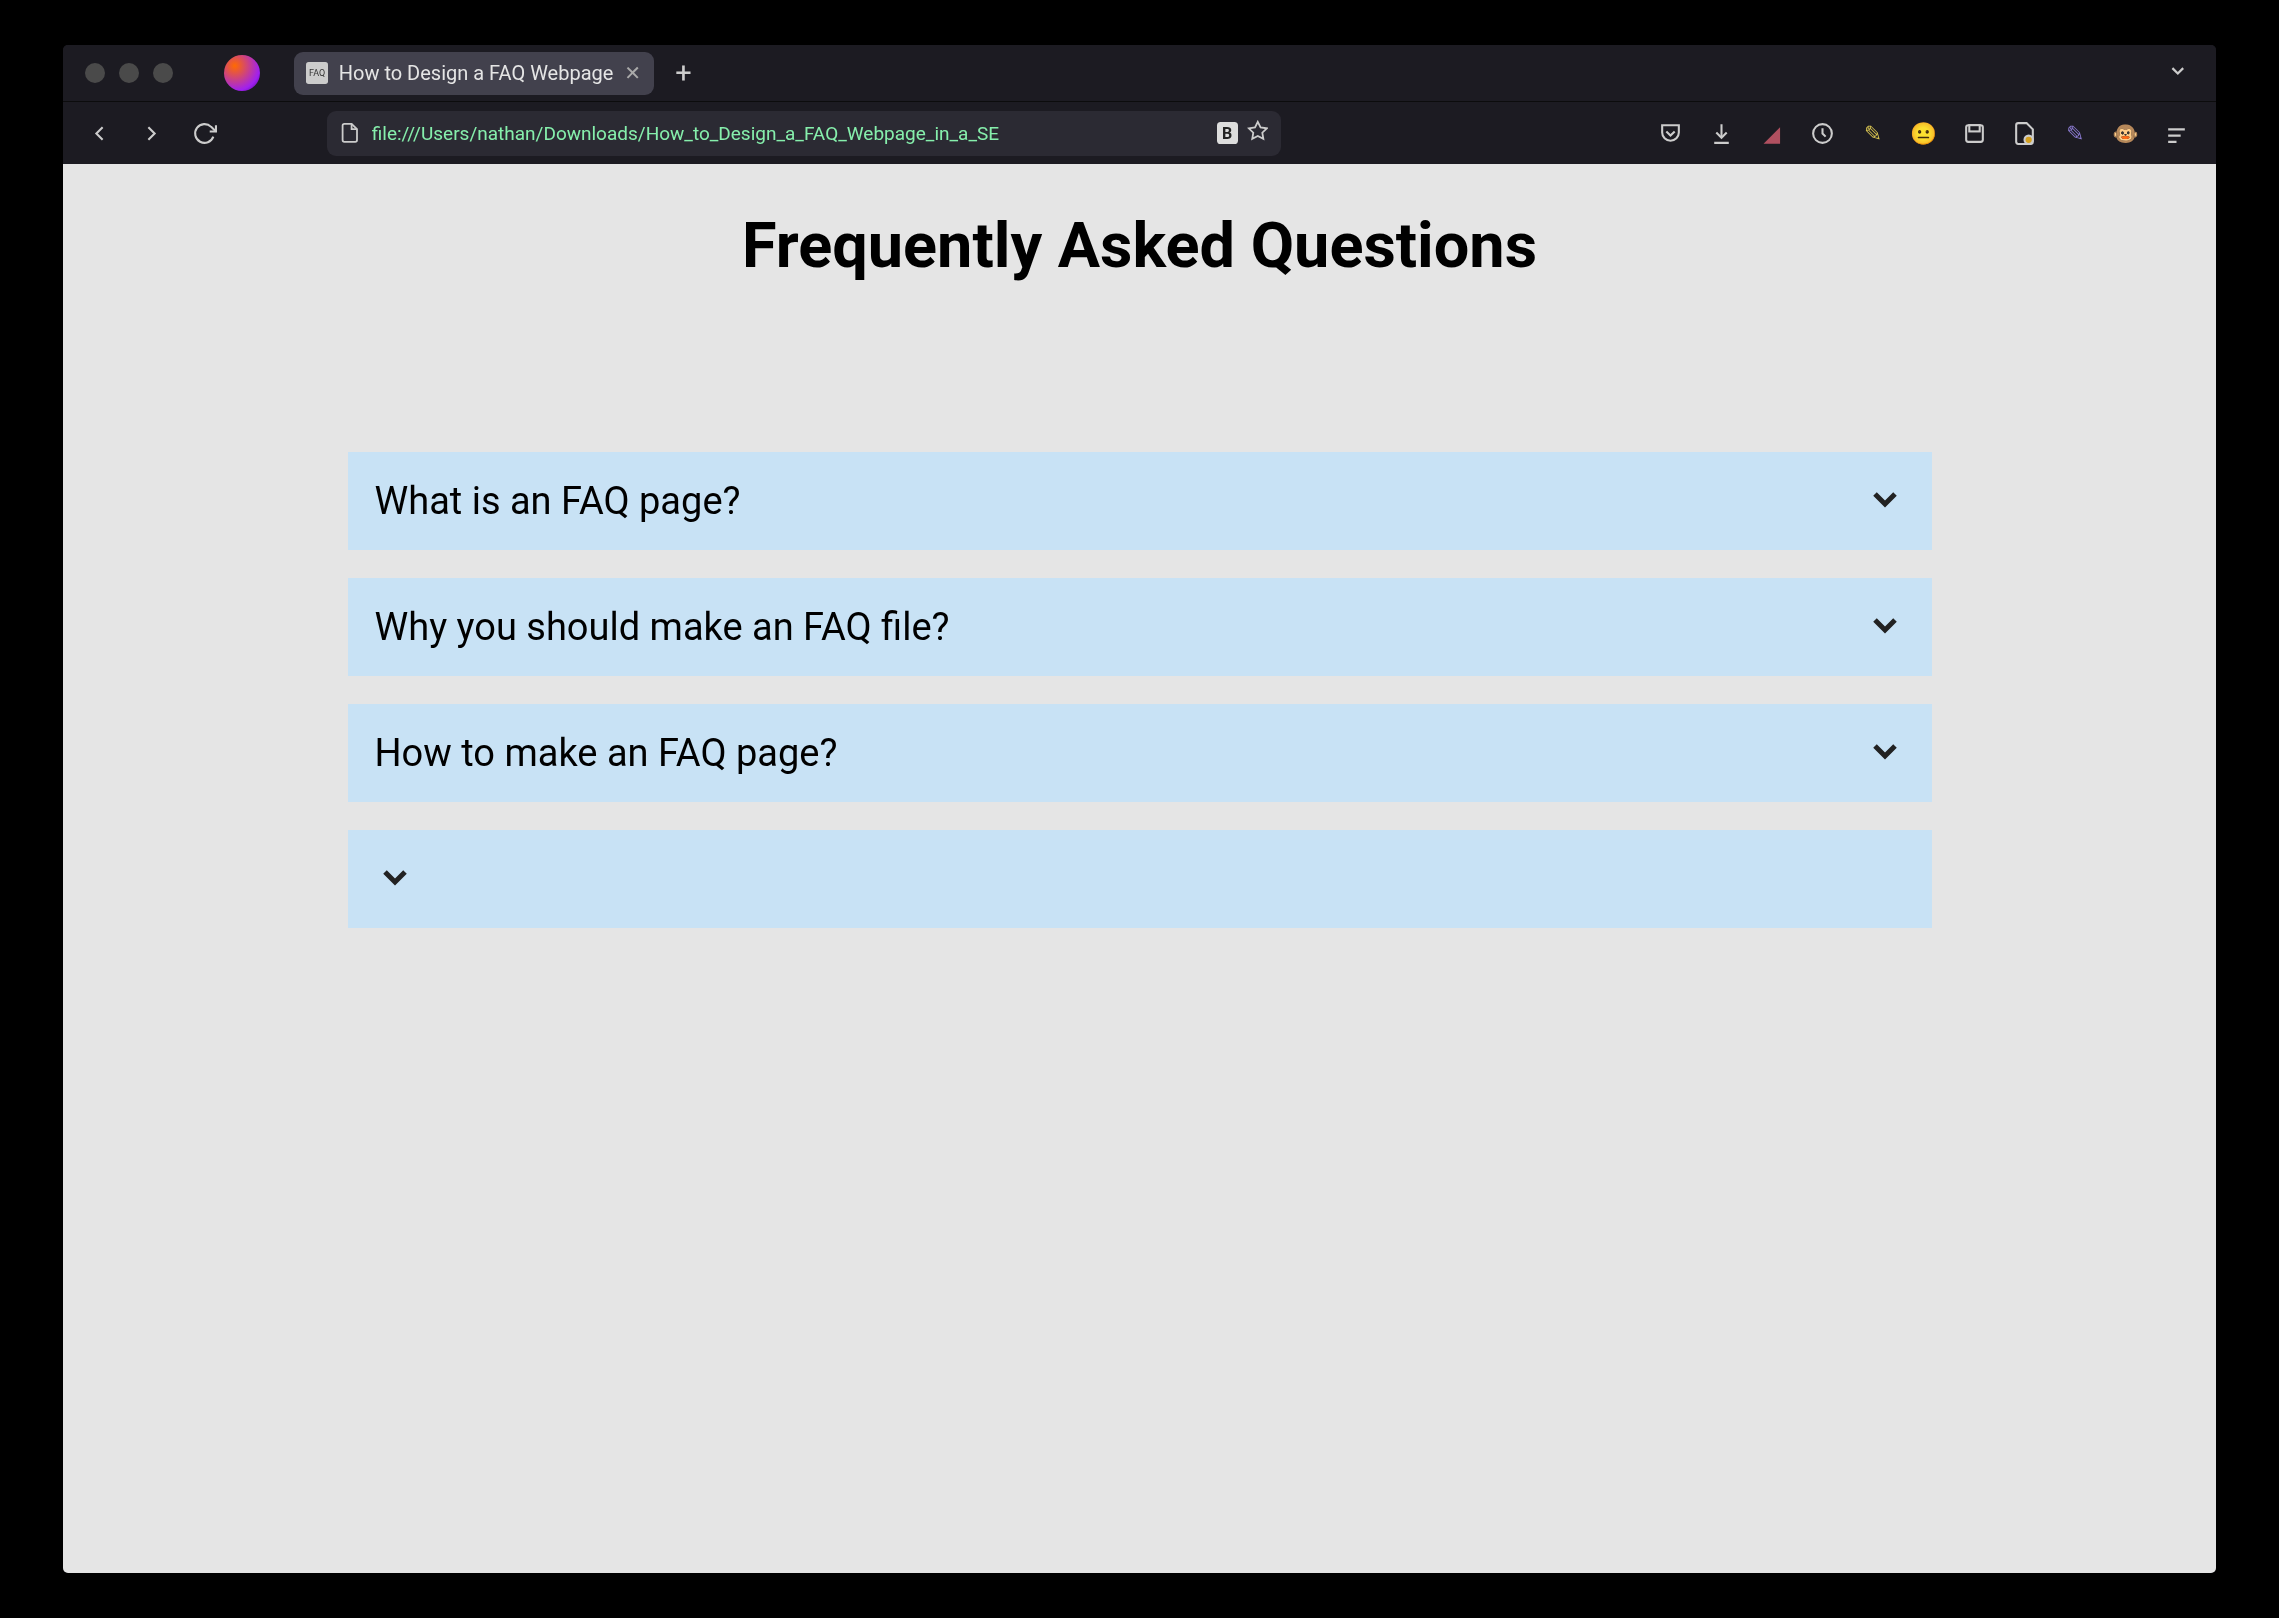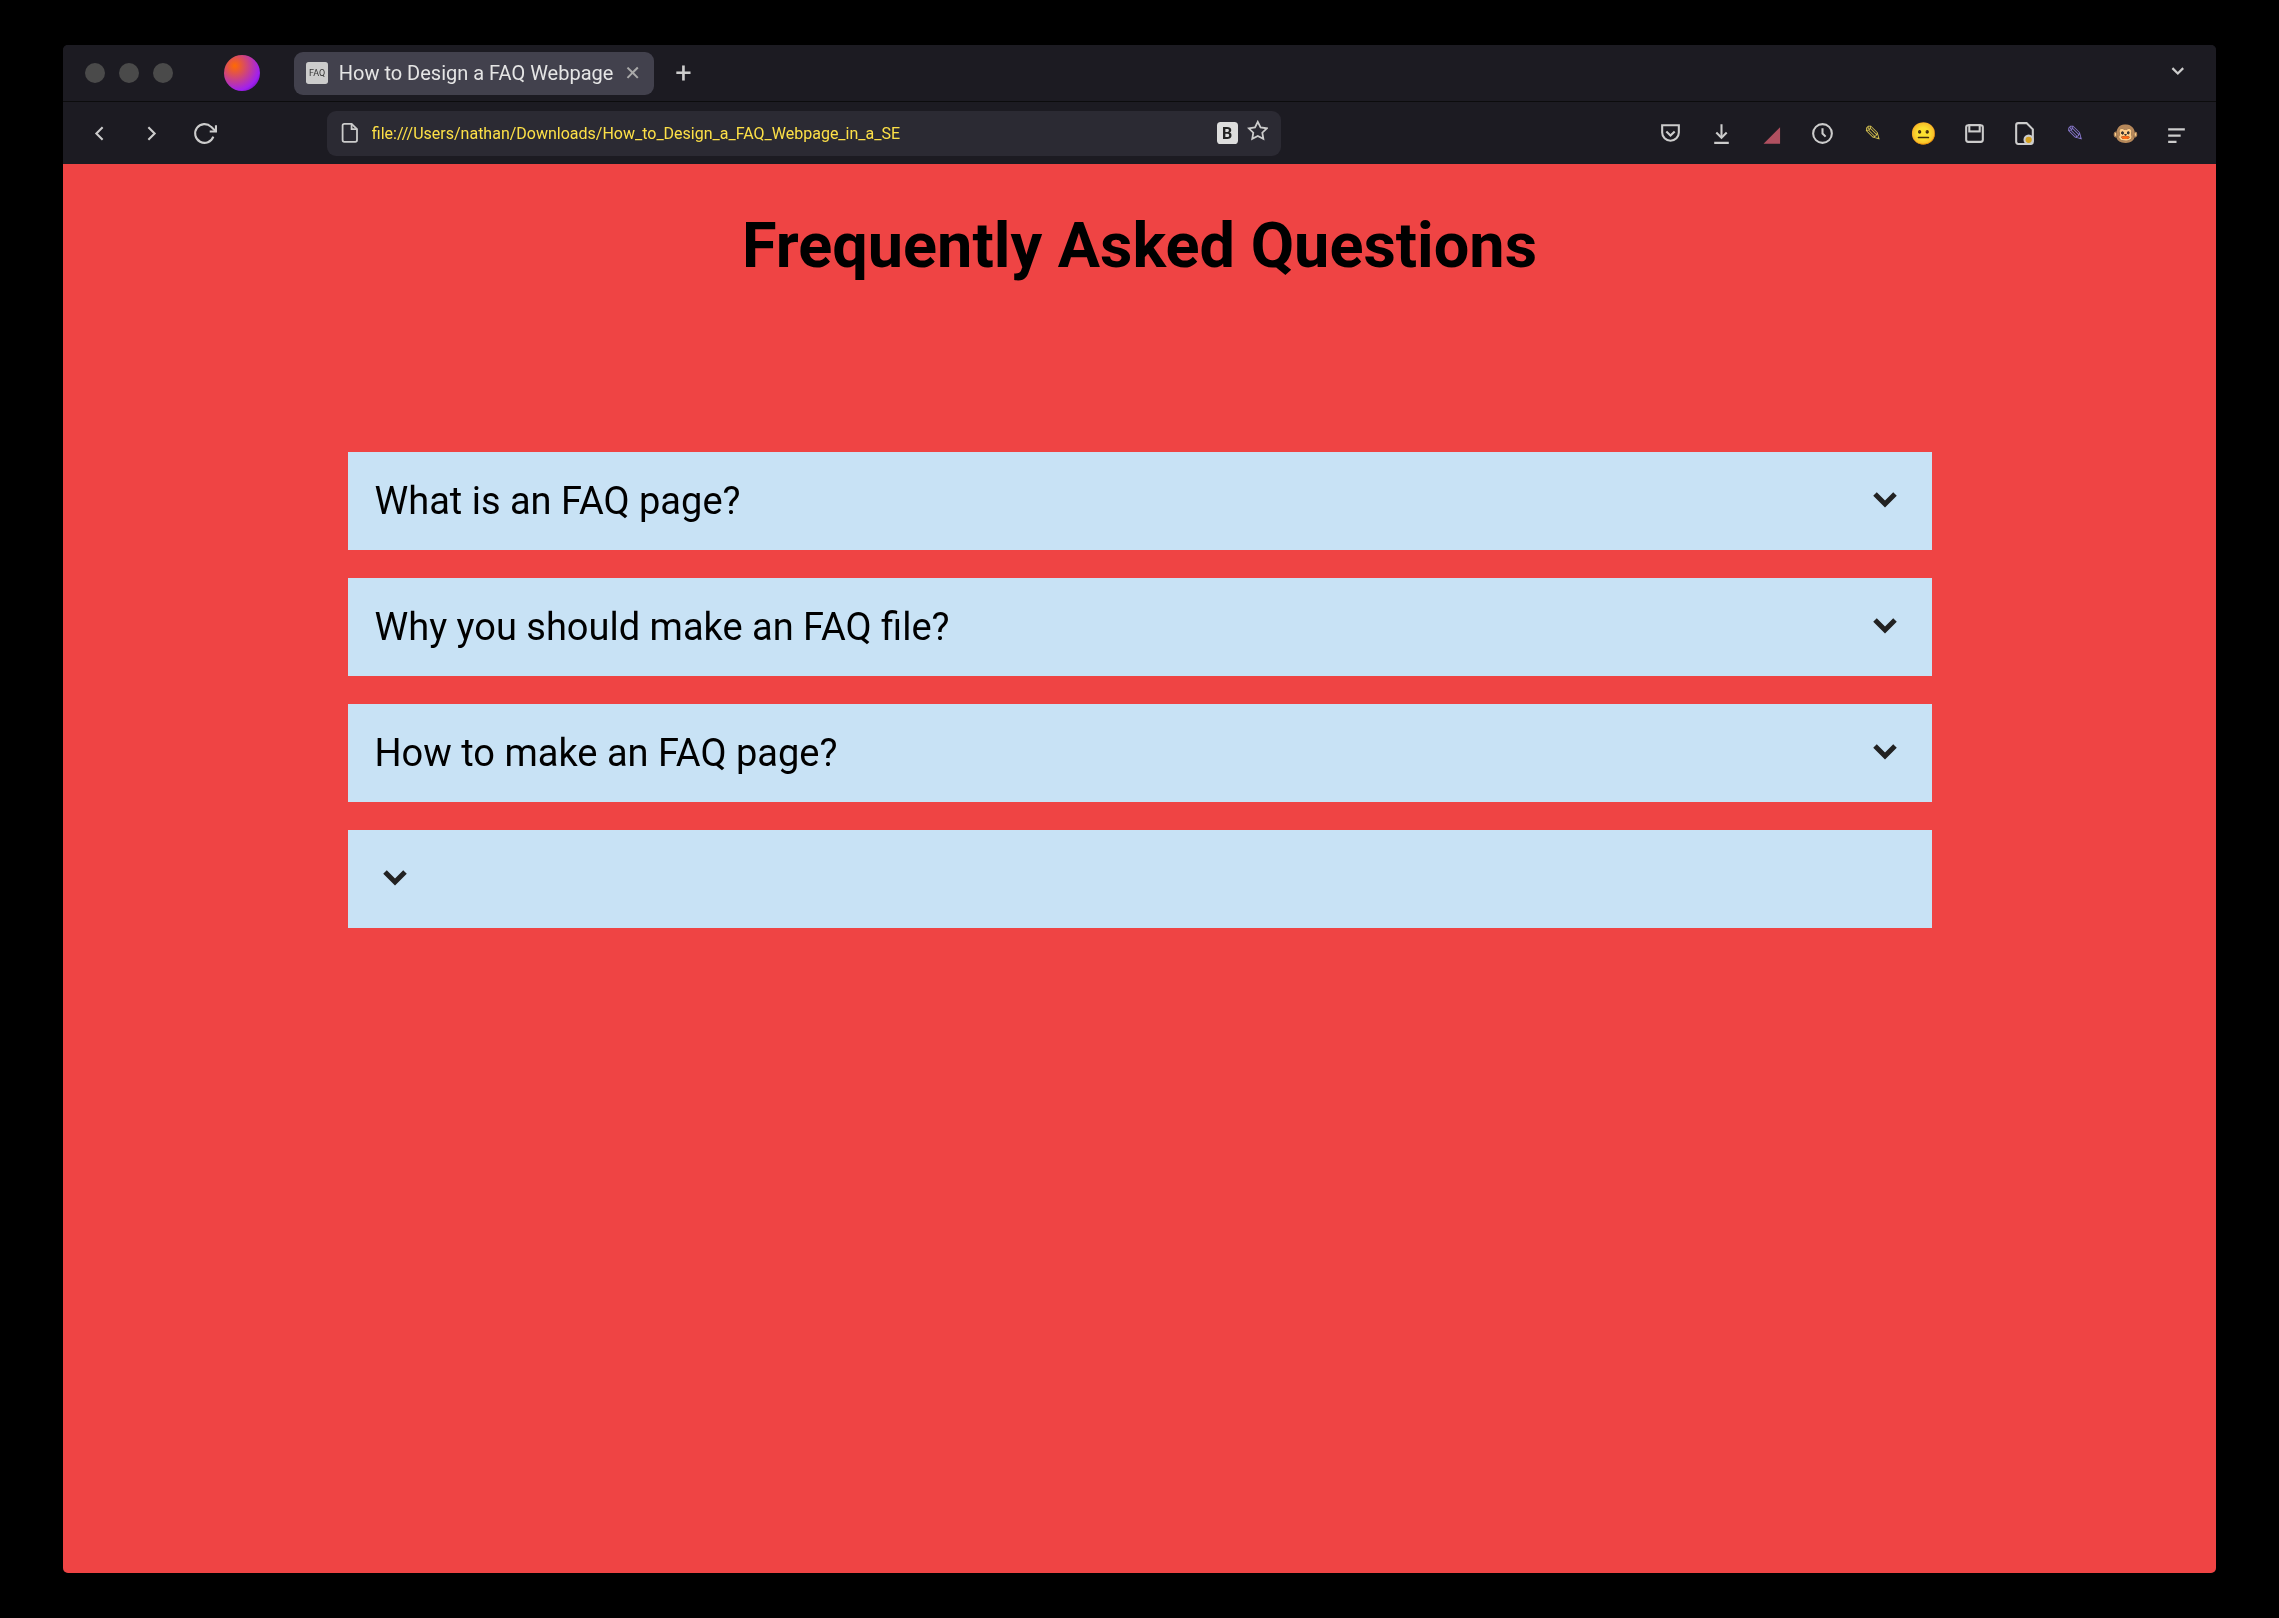--- a/index.html
+++ b/index.html
@@ -160,22 +160,22 @@
     }
 
     .url-bar svg {
       width: 21.6px;
       height: 21.6px;
       fill: #ccc;
       flex-shrink: 0;
     }
 
     .url-text {
-      color: #fde047;
-      font-size: 16px;
+      color: #86efac;
+      font-size: 19px;
       white-space: nowrap;
       overflow: hidden;
       flex: 1;
     }
 
     .url-actions {
       display: flex;
       gap: 9px;
       align-items: center;
     }
@@ -221,21 +221,21 @@
       width: 25px;
       height: 25px;
       stroke: #ccc;
       fill: none;
       stroke-width: 2;
     }
 
     
     .content {
       flex: 1;
-      background: #ef4444;
+      background: #e5e5e5;
       overflow: hidden;
     }
 
     .page-title {
       text-align: center;
       font-size: 63px;
       font-weight: bold;
       color: #000;
       padding: 45px 0 63px;
     }

